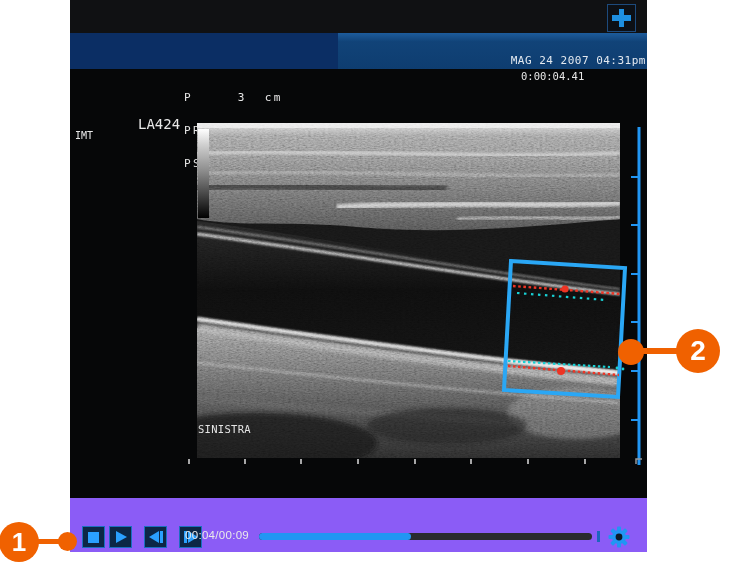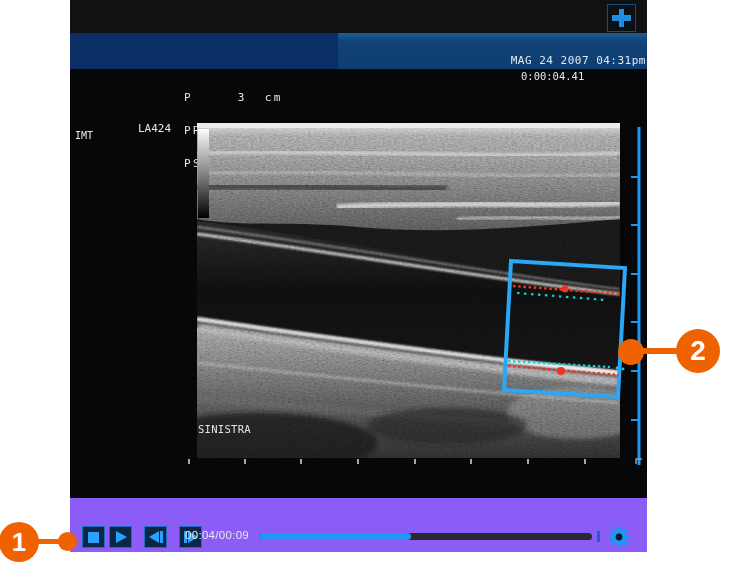--- a/index.html
+++ b/index.html
@@ -21,21 +21,21 @@
   .tb-left{width:46.4%;height:100%;background:#0b2e64;}
   .tb-right{flex:1;height:100%;background:linear-gradient(180deg,#1c5globalb 0);
             background:linear-gradient(180deg,#1d5c9c 0%,#114378 24%,#0e3d70 100%);}
   .tb-date{position:absolute;right:1px;bottom:2px;color:#e3e9f0;font-family:"DejaVu Sans Mono",monospace;
            font-size:11px;letter-spacing:.5px;white-space:pre;}
   
   .mono{position:absolute;color:#e8e8e8;font-family:"DejaVu Sans Mono",monospace;white-space:pre;}
   .clip-time{left:443px;top:70px;font-size:10.5px;margin-left:8px;}
   .params{left:96px;top:70px;font-size:11px;line-height:11px;letter-spacing:2.35px;}
   .lbl-imt{left:5px;top:130px;font-size:10px;}
-  .lbl-probe{left:68px;top:122px;font-size:11px;}
+  .lbl-probe{left:68px;top:116px;font-size:14px;}
   
   .us-image{position:absolute;left:127px;top:123px;width:423px;height:335px;background:#0a0a0a;overflow:hidden;}
   .us-image svg{position:absolute;left:0;top:0;}
   .us-noise{mix-blend-mode:overlay;opacity:.55;}
   .gray-bar{position:absolute;left:1px;top:6px;width:11px;height:89px;
             background:linear-gradient(180deg,#ffffff 0%,#cfcfcf 18%,#8a8a8a 48%,#3a3a3a 78%,#000 100%);}
   .lbl-side{position:absolute;left:1px;top:300px;color:#e4e4e4;font-family:"DejaVu Sans Mono",monospace;
             font-size:10.5px;letter-spacing:.3px;}
   
   .overlay-svg{position:absolute;left:0;top:0;pointer-events:none;}

